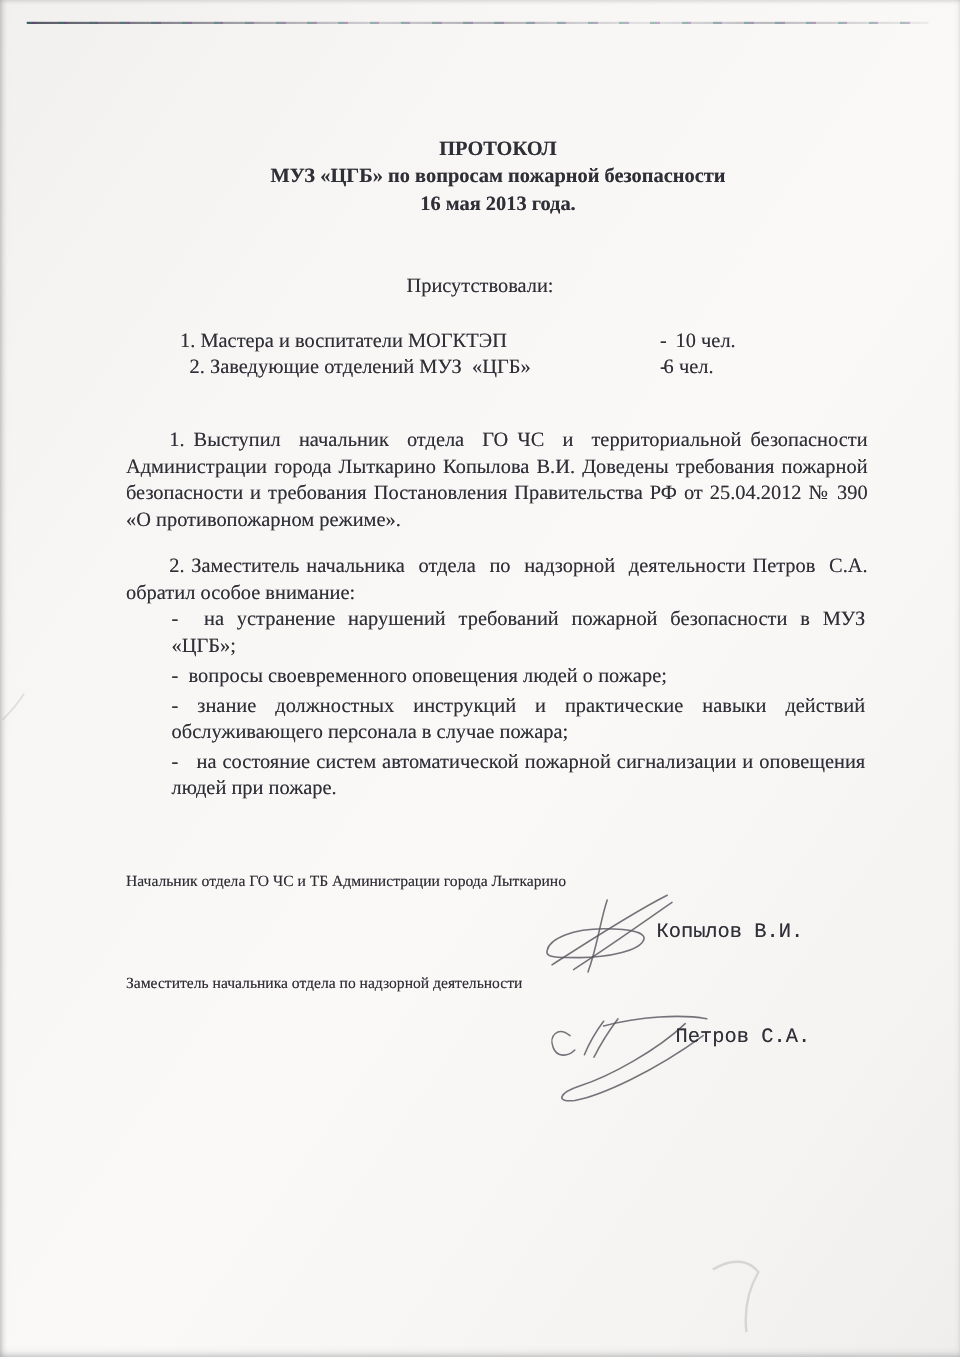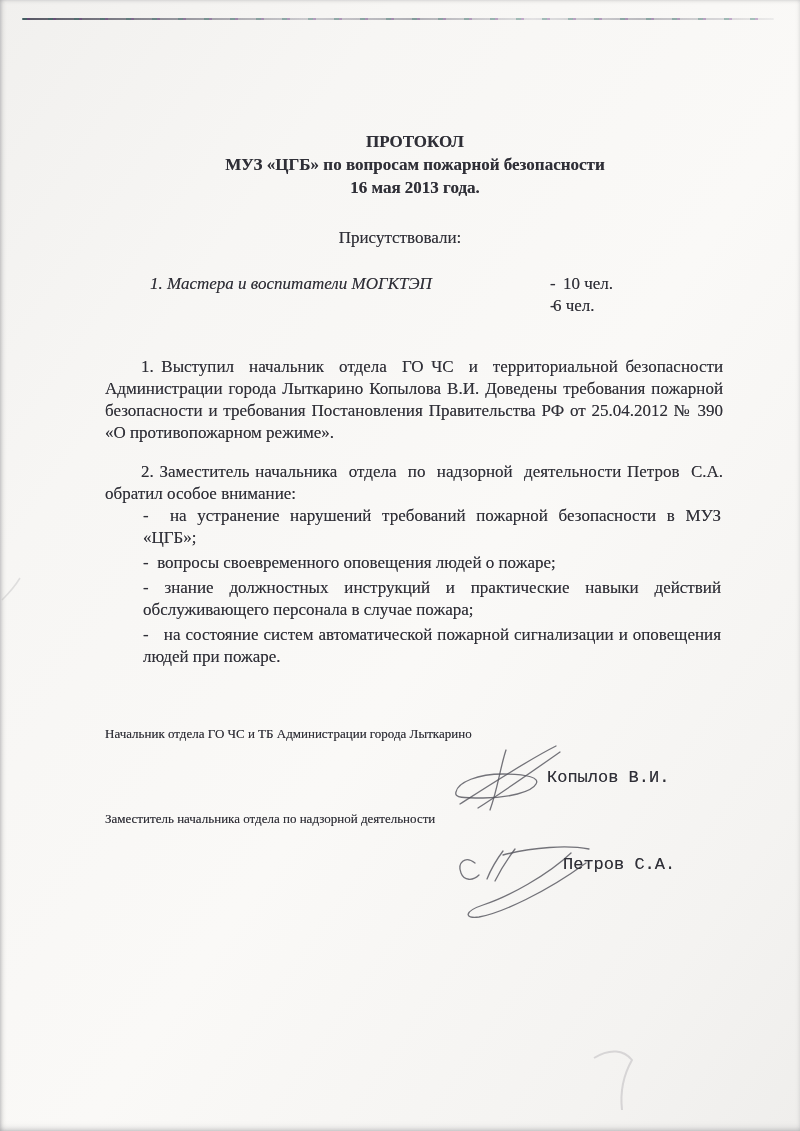--- a/index.html
+++ b/index.html
@@ -17,26 +17,26 @@
     overflow:hidden;
   }
   .txt{text-shadow:0 0 .5px rgba(47,47,55,.55);}
   .scan-line{
     position:absolute;left:22px;top:18px;width:752px;height:2px;
     background:
       repeating-linear-gradient(90deg, rgba(20,110,90,.30) 0 5px, rgba(110,20,140,.25) 5px 8px, rgba(0,0,0,0) 8px 26px),
       linear-gradient(90deg, rgba(60,60,75,.85) 0%, rgba(75,75,90,.6) 18%, rgba(110,110,125,.30) 38%, rgba(90,90,105,.45) 52%, rgba(130,130,145,.18) 68%, rgba(95,95,110,.4) 82%, rgba(140,140,150,.12) 100%);
     border-radius:1px;
   }
-  .header{position:absolute;top:130px;left:90px;width:650px;text-align:center;
+  .header{position:absolute;top:112px;left:90px;width:650px;text-align:center;
           font-weight:bold;font-size:17px;line-height:23px;}
   .attendees-heading{position:absolute;top:228px;left:90px;width:620px;text-align:center;font-size:17px;}
   .attendees{position:absolute;top:274px;left:105px;width:620px;font-size:17px;}
   .att-row{position:relative;height:22px;}
-  .att-row .att-label{position:absolute;left:45px;white-space:nowrap;font-style:italic;}
+  .att-row .att-label{position:absolute;left:45px;white-space:nowrap;}
   .att-row.r2 .att-label{left:53px;}
   .att-row .att-dash{position:absolute;left:445px;}
   .att-row .att-count{position:absolute;left:458px;white-space:nowrap;}
   .att-row.r2 .att-count{left:448px;}
   .para{position:absolute;left:105px;width:618px;font-size:17px;line-height:22px;text-align:justify;}
   .para1{top:356px;text-indent:36px;}
   .para2{top:461px;}
   .para2 .intro{text-indent:36px;text-align:justify;}
   .bullets{margin:0 0 0 38px;width:578px;}
   .bullet{text-align:justify;margin-bottom:3px;}
@@ -67,20 +67,21 @@
 
   <div class="attendees-heading txt">Присутствовали:</div>
 
   <div class="attendees">
     <div class="att-row r1">
       <span class="att-label txt">1. Мастера и воспитатели МОГКТЭП</span>
       <span class="att-dash txt">-</span>
       <span class="att-count txt">10 чел.</span>
     </div>
     <div class="att-row r2">
+      <span class="att-label txt">2. Заведующие отделений МУЗ &nbsp;«ЦГБ»</span>
       <span class="att-dash txt">-</span>
       <span class="att-count txt">6 чел.</span>
     </div>
   </div>
 
   <div class="para para1 txt">1. Выступил &nbsp;начальник &nbsp;отдела &nbsp;ГО&nbsp;ЧС &nbsp;и &nbsp;территориальной безопасности Администрации города Лыткарино Копылова В.И. Доведены требования пожарной безопасности и требования Постановления Правительства РФ от 25.04.2012 № 390 «О противопожарном режиме».</div>
 
   <div class="para para2">
     <div class="intro txt">2. Заместитель начальника &nbsp;отдела &nbsp;по &nbsp;надзорной &nbsp;деятельности Петров &nbsp;С.А. обратил особое внимание:</div>
     <div class="bullets">

